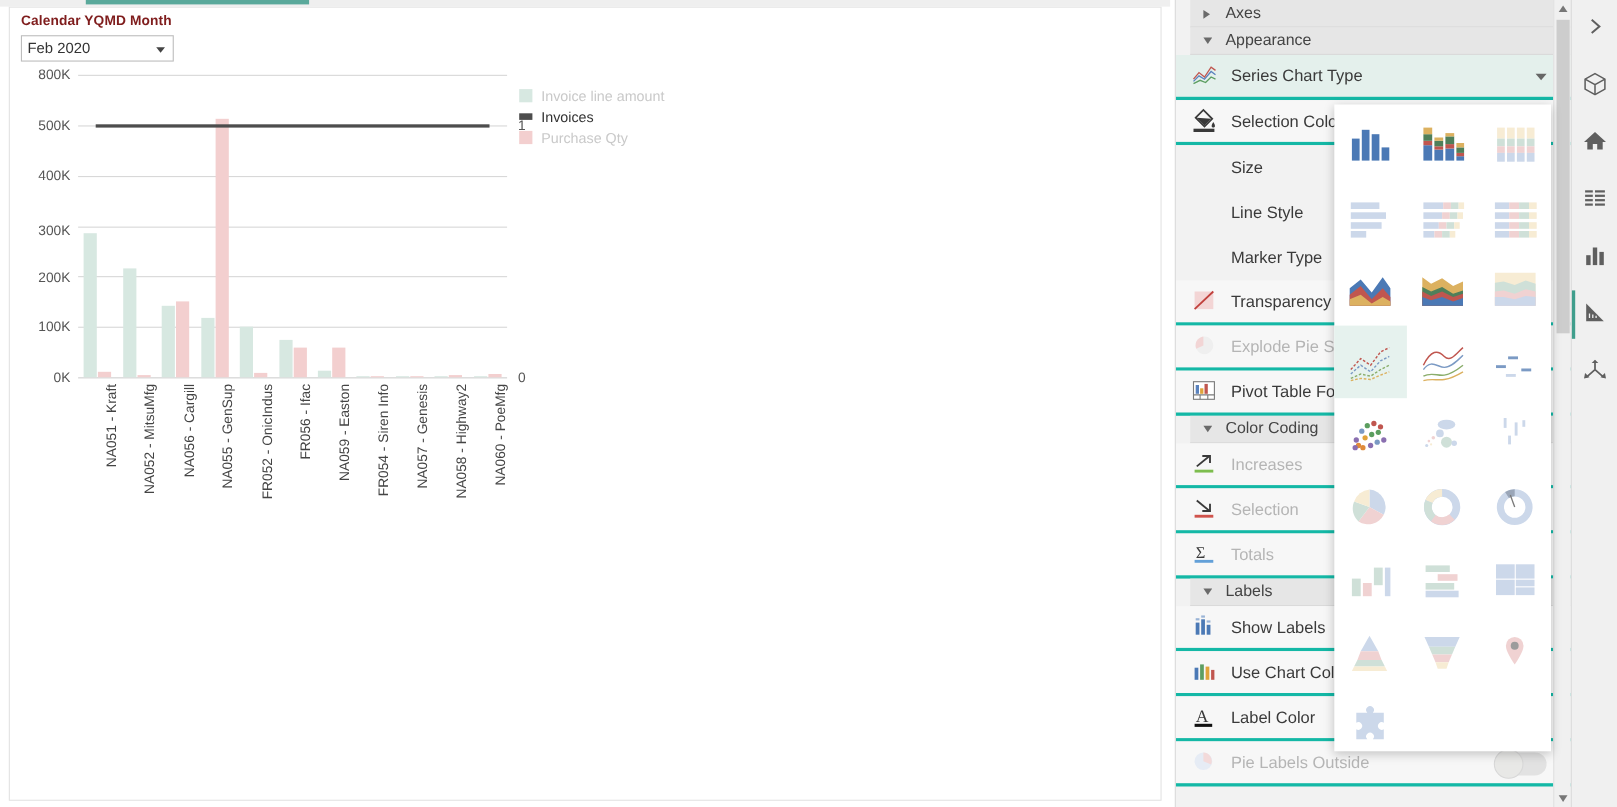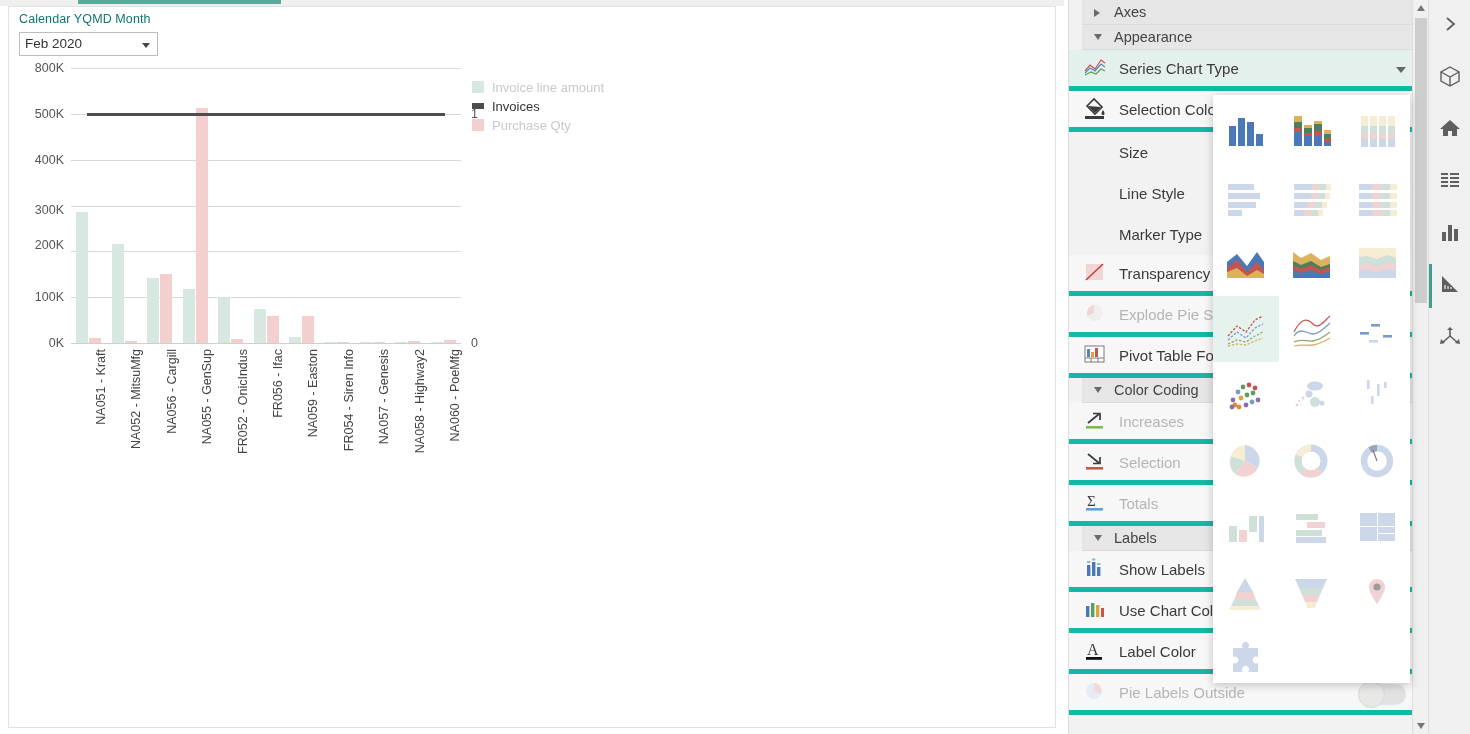--- a/index.html
+++ b/index.html
@@ -26,21 +26,21 @@
     position: absolute; left: 78px; top: 0px; width: 203px; height: 4px;
     background: #5aa99b;
   }
   #top-strip {
     position: absolute; left:0; top:0; width:1064px; height:6px; background:#efefef;
   }
 
   
   #filter-block { position:absolute; left:19px; top:12px; }
   .filter-label {
-    font-size: 12.5px; font-weight: normal; color:#0f766e; letter-spacing:.1px;
+    font-size: 12.5px; font-weight: bold; color:#7f1d1d; letter-spacing:.1px;
     margin-bottom: 6px;
   }
   .filter-select {
     position: relative; width: 139px; height: 24px;
     border: 1px solid #bdbdbd; background: #fff;
     font-size: 13.5px; color:#333; line-height: 22px; padding-left: 5px;
   }
   .filter-select .caret {
     position:absolute; right:7px; top:10px;
     width:0;height:0;border-left:4px solid transparent;border-right:4px solid transparent;
@@ -95,21 +95,21 @@
     padding-left:32px; font-size:14.5px; color:#444;margin-left:13px;
   }
   .sec-header .tri {
     position:absolute; left:12px; top:9px; width:0;height:0;
   }
   .tri.collapsed { border-top:4.5px solid transparent;border-bottom:4.5px solid transparent;border-left:6px solid #6a6a6a; }
   .tri.expanded  { border-left:4.5px solid transparent;border-right:4.5px solid transparent;border-top:6px solid #6a6a6a; }
 
   .opt-row {
     position:relative; height:41px; background:#f7f7f7;
-    border-bottom:5px solid #14b8a6;
+    border-bottom:3px solid #14b8a6;
     display:flex; align-items:center; padding-left:14px;
   }
   .opt-row.plain { background:#f2f2f2; border-bottom:none; }
   .opt-row.selected { background:#e4f0ec; }
   .opt-ico { width:28px; height:24px; flex:none; margin-right:8px; position:relative; }
   .opt-label { font-size:15px; color:#3a3a3a; white-space:nowrap; }
   .opt-label.dim { color:#b5b5b5; }
   .opt-row .drop-caret {
     position:absolute; right:22px; top:17px;
     width:0;height:0;border-left:5.5px solid transparent;border-right:5.5px solid transparent;
@@ -182,21 +182,21 @@
       </div>
     </div>
 
     <div id="chart">
       <div id="plot">
           <div class="gridline major" style="top: 275px;"></div>
           <div class="ytick" style="top: 275px;">0K</div>
           <div class="gridline" style="top: 229.167px;"></div>
           <div class="ytick" style="top: 229.167px;">100K</div>
           <div class="gridline" style="top: 183.333px;"></div>
-          <div class="ytick" style="top: 177px;">200K</div>
+          <div class="ytick" style="top: 184px;">200K</div>
           <div class="gridline" style="top: 137.5px;"></div>
           <div class="ytick" style="top: 142px;">300K</div>
           <div class="gridline" style="top: 91.6667px;"></div>
           <div class="ytick" style="top: 91.6667px;">400K</div>
           <div class="gridline" style="top: 45.8333px;"></div>
           <div class="ytick" style="top: 45.8333px;">500K</div>
           <div class="gridline" style="top: 0px;"></div>
           <div class="ytick" style="top: 0px;">800K</div>
           <div class="rtick" style="top: 275px;">0</div>
           <div class="rtick" style="top: 45.8333px;">1</div>

